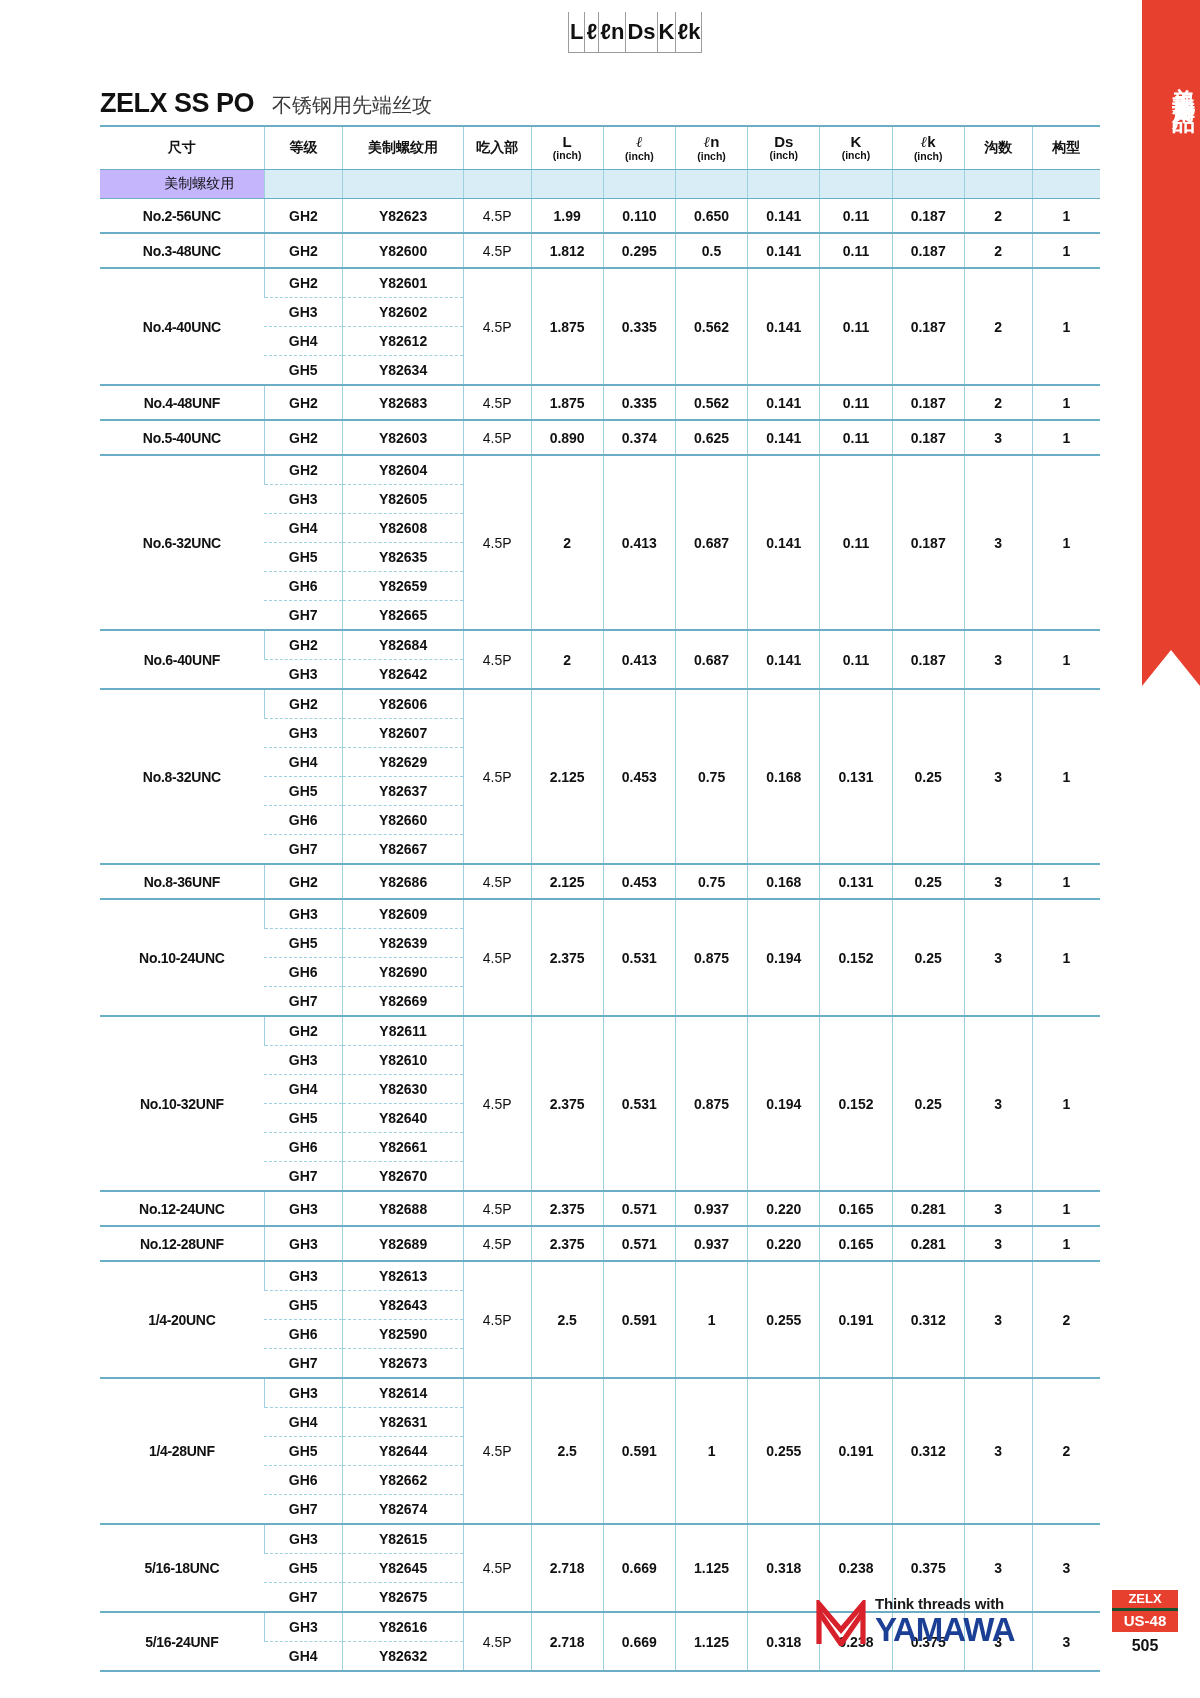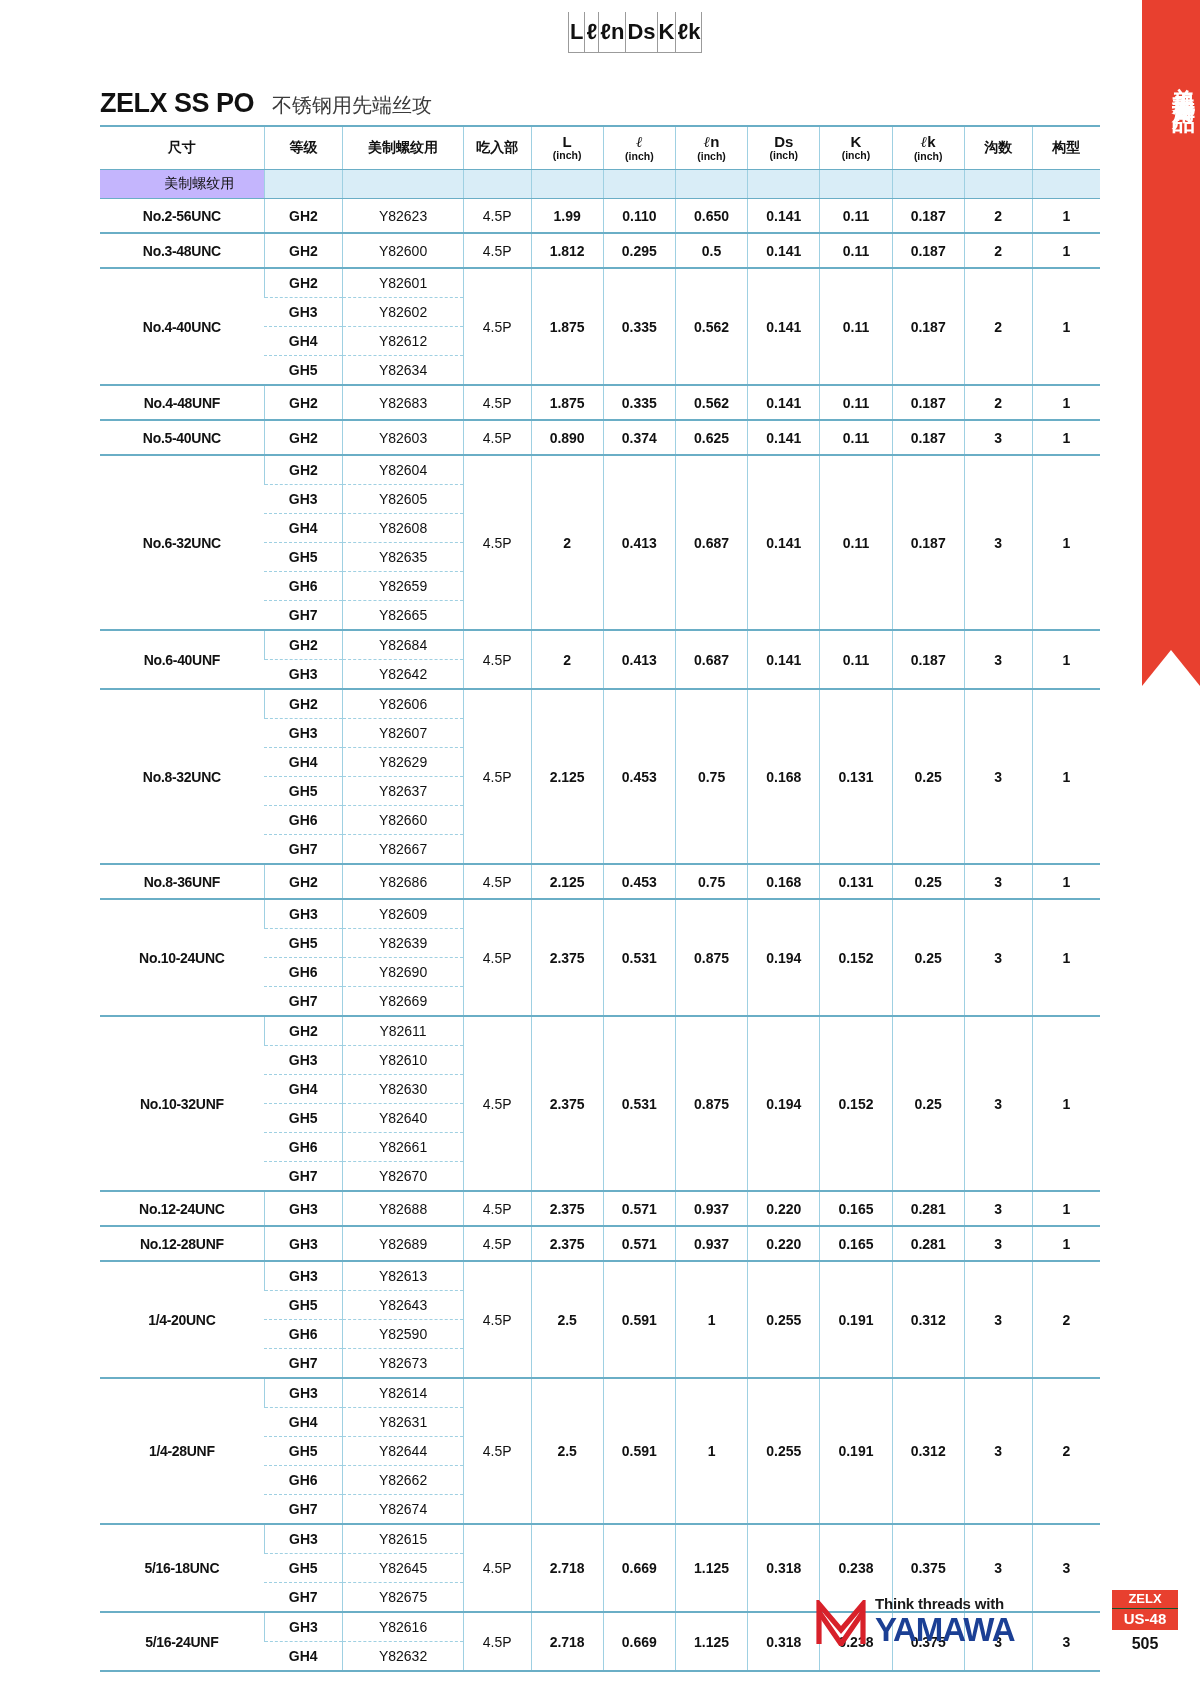--- a/index.html
+++ b/index.html
@@ -141,21 +141,21 @@
     font-family:"DejaVu Sans",sans-serif;
     color:#111;
     border-bottom:1px solid #6aaec6;
   }
   tr.section-row td.blank{background:#d9edf7;}
 
   td.size-cell{
     font-size:17px;font-weight:bold;letter-spacing:-0.3px;
   }
   td.grade-cell{font-size:13.5px;font-weight:bold;}
-  td.code-cell{font-size:13.5px;font-weight:normal;margin-top:38px;}
+  td.code-cell{font-size:13.5px;font-weight:bold;margin-top:38px;}
   td.val-cell{font-size:13.5px;font-weight:bold;}
   td.chamf-cell{font-size:13.5px;font-weight:normal;}
 
   tr.sub-row td.grade-cell,
   tr.sub-row td.code-cell{
     border-bottom:1px dashed #9fd0e2;
     height:26px;
   }
   tr.sub-last td.grade-cell,
   tr.sub-last td.code-cell{border-bottom:none;}
@@ -183,21 +183,21 @@
     right:22px; top:1590px;
     width:66px;
     text-align:center;
   }
   #page-badge .ansi{
     background:#e8402f;color:#fff;font-size:13px;font-weight:bold;
     padding:1px 0;line-height:1.25;
   }
   #page-badge .usno{
     background:#e8402f;color:#fff;font-size:15px;font-weight:bold;
-    padding:1px 8px;line-height:1.25;border-top:1px solid #14532d;
+    padding:1px 8px;line-height:1.25;border-top:3px solid #14532d;
   }
   #page-badge .pageno{
     color:#111;font-size:16px;font-weight:bold;margin-top:5px;
   }
 </style>
 </head>
 <body>
 
 <div id="side-tab">
   <div class="tab-text">美规专用产品</div>

